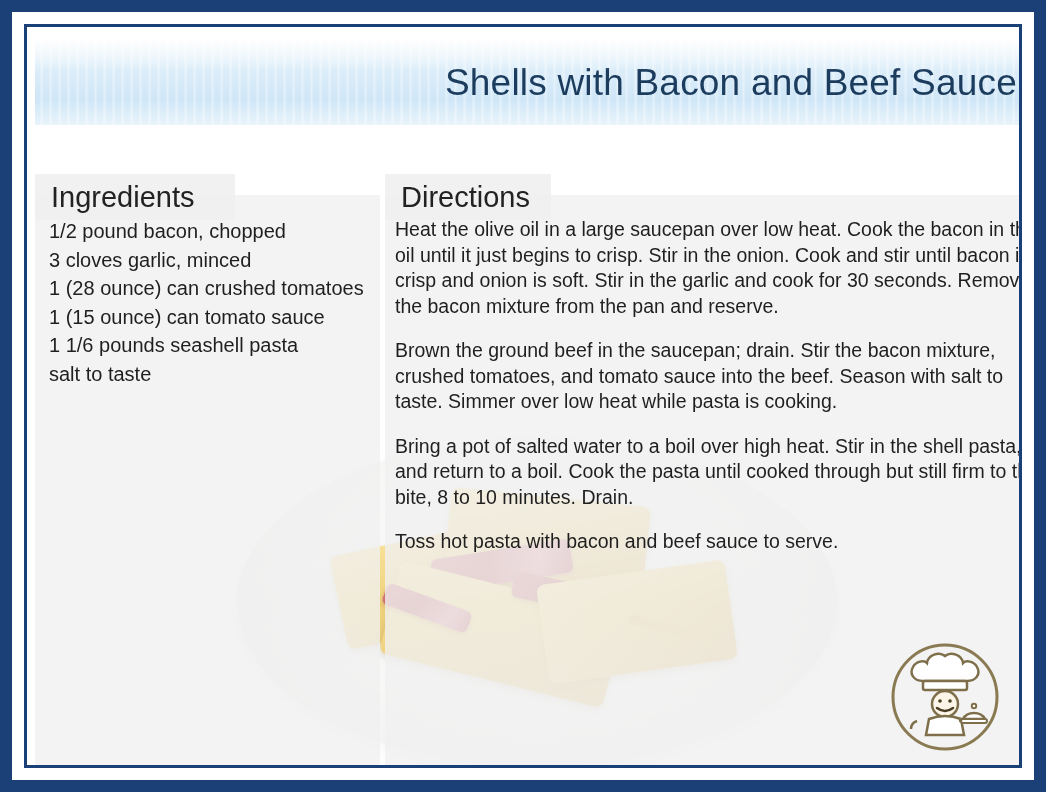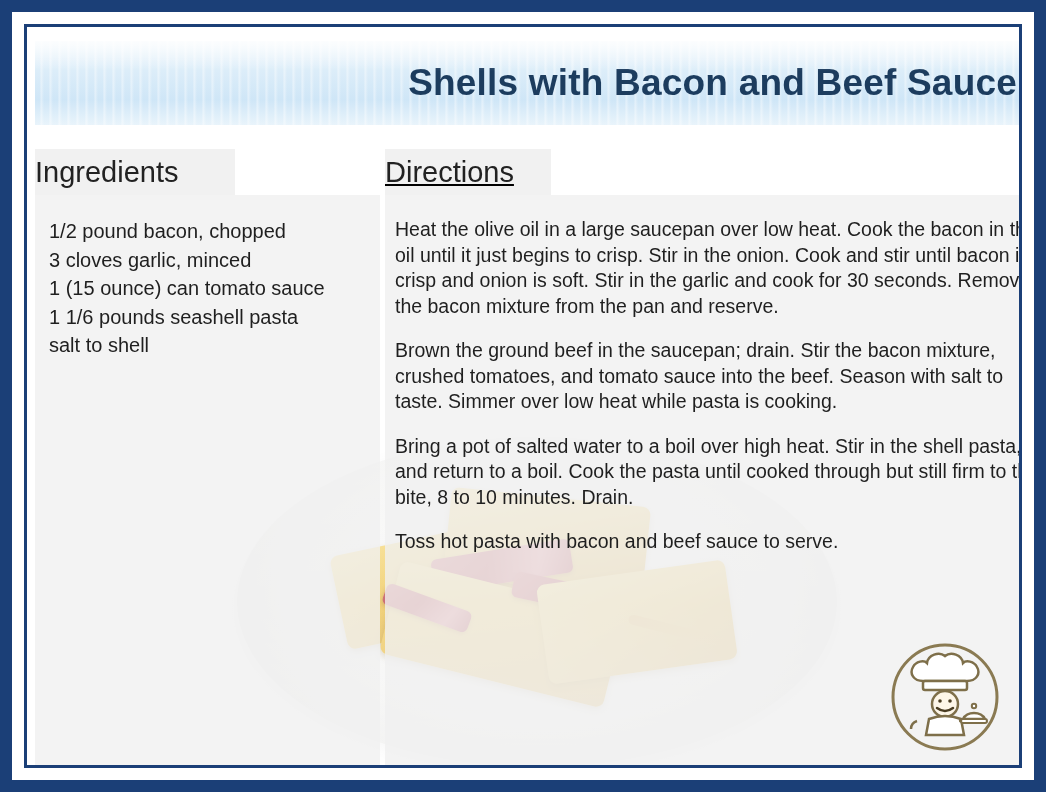--- a/index.html
+++ b/index.html
@@ -35,21 +35,20 @@
 
   
   .title-banner {
     position: absolute;
     left: 8px;
     top: 14px;
     width: 1000px;
     height: 84px;
     background: linear-gradient(180deg, #eaf4fb 0%, #dcedf9 35%, #cfe6f7 70%, #e9f4fb 100%);
     overflow: hidden;
-    font-weight: bold;
   }
   .title-banner::before {
     content: "";
     position: absolute;
     inset: 0;
     background-image: repeating-linear-gradient(90deg,
       rgba(255,255,255,0.0) 0px,
       rgba(255,255,255,0.0) 5px,
       rgba(255,255,255,0.55) 6px,
       rgba(255,255,255,0.0) 9px);
@@ -147,24 +146,26 @@
     top: 168px;
     width: 650px;
     height: 602px;
   }
   .tab {
     position: absolute;
     background: rgba(240,240,240,0.92);
     height: 46px;
     display: flex;
     align-items: center;
+    padding-left: 16px;
     box-sizing: border-box;
+    margin-top: 25px;
   }
   .tab-left { left: 8px; top: 122px; width: 200px; }
-  .tab-right { left: 358px; top: 122px; width: 166px; text-decoration: underline; }
+  .tab-right { left: 358px; top: 122px; width: 166px; }
   .tab-label {
     font-size: 29px;
     color: #222222;
   }
 
   .ingredients {
     position: absolute;
     left: 22px;
     top: 190px;
     width: 320px;
@@ -227,23 +228,24 @@
     <div class="tab tab-left">
       <span class="tab-label">Ingredients</span>
     </div>
     <div class="tab tab-right">
       <span class="tab-label">Directions</span>
     </div>
 
     <div class="ingredients">
       <div>1/2 pound bacon, chopped</div>
       <div>3 cloves garlic, minced</div>
+      <div>1 (28 ounce) can crushed tomatoes</div>
       <div>1 (15 ounce) can tomato sauce</div>
       <div>1 1/6 pounds seashell pasta</div>
-      <div>salt to shell</div>
+      <div>salt to taste</div>
     </div>
 
     <div class="directions">
       <p>Heat the olive oil in a large saucepan over low heat. Cook the bacon in the oil until it just begins to crisp. Stir in the onion. Cook and stir until bacon is crisp and onion is soft. Stir in the garlic and cook for 30 seconds. Remove the bacon mixture from the pan and reserve.</p>
       <p>Brown the ground beef in the saucepan; drain. Stir the bacon mixture, crushed tomatoes, and tomato sauce into the beef. Season with salt to taste. Simmer over low heat while pasta is cooking.</p>
       <p>Bring a pot of salted water to a boil over high heat. Stir in the shell pasta, and return to a boil. Cook the pasta until cooked through but still firm to the bite, 8 to 10 minutes. Drain.</p>
       <p>Toss hot pasta with bacon and beef sauce to serve.</p>
     </div>
 
     <div class="chef">

